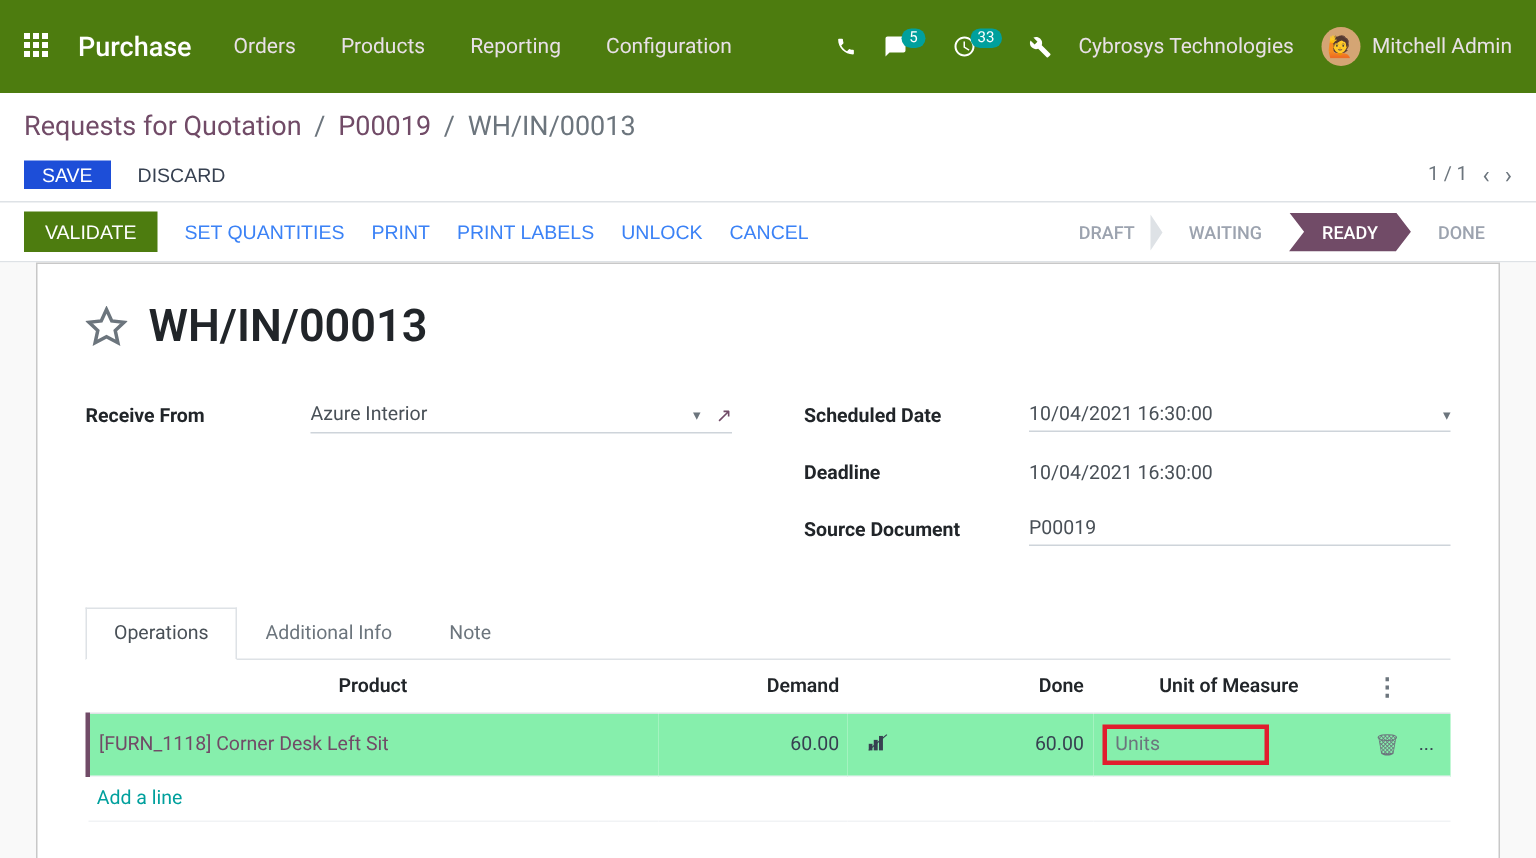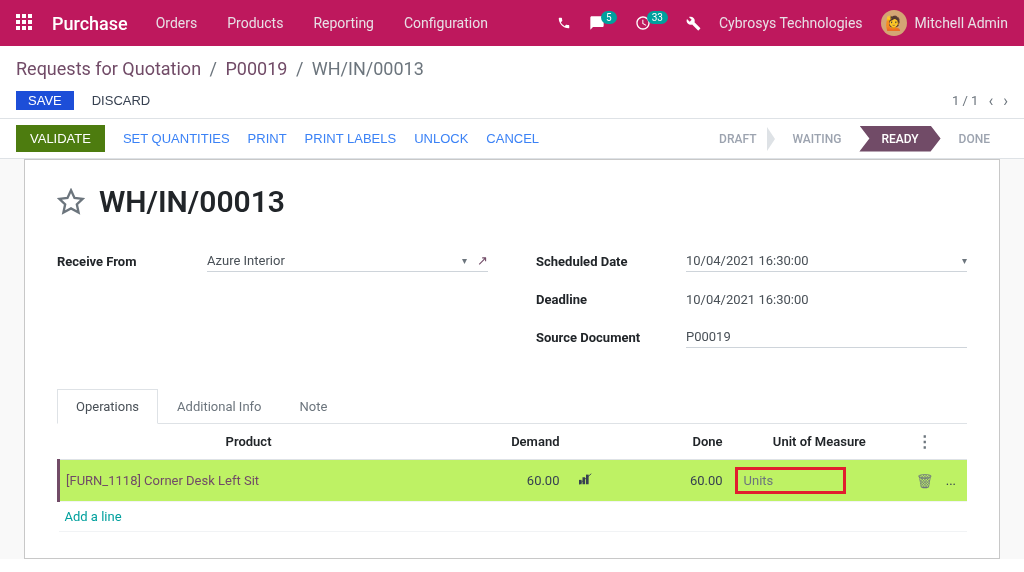--- a/index.html
+++ b/index.html
@@ -1,19 +1,19 @@
 <!DOCTYPE html>
 <html><head>
 <meta charset="utf-8">
 <style>
   * { box-sizing: border-box; margin: 0; padding: 0; }
   body { font-family: -apple-system, BlinkMacSystemFont, "Segoe UI", Roboto, sans-serif; font-size: 13px; color: #374151; background: #fff; width: 1024px; }
   
   
-  .navbar { background: #be185d; color: #fff; height: 46px; display: flex; align-items: center; padding: 0 16px; }
+  .navbar { background: #4d7c0f; color: #fff; height: 62px; display: flex; align-items: center; padding: 0 16px; }
   .navbar .apps-icon { width: 18px; height: 18px; margin-right: 18px; display: grid; grid-template-columns: repeat(3,4px); grid-template-rows: repeat(3,4px); gap: 2px; }
   .navbar .apps-icon span { background: #fff; width: 4px; height: 4px; }
   .navbar .brand { font-size: 18px; font-weight: 500; margin-right: 28px; color: #fff; }
   .navbar .menu { display: flex; gap: 30px; }
   .navbar .menu a { color: #e8e0e6; text-decoration: none; font-size: 14px; }
   .navbar .spacer { flex: 1; }
   .navbar .right { display: flex; align-items: center; gap: 18px; }
   .navbar .icon-btn { color: #fff; position: relative; font-size: 15px; display: flex; align-items: center; }
   .navbar .badge { background: #00a09d; color: #fff; font-size: 10px; padding: 1px 5px; border-radius: 8px; margin-left: -4px; position: relative; top: -6px; }
   .navbar .company { color: #e8e0e6; font-size: 14px; }
@@ -63,21 +63,21 @@
   
   .tabs { display: flex; border-bottom: 1px solid #dee2e6; }
   .tab { padding: 9px 18px; font-size: 13px; color: #6c757d; cursor: pointer; border: 1px solid transparent; border-bottom: none; margin-bottom: -1px; }
   .tab.active { color: #495057; background: #fff; border-color: #dee2e6; border-bottom: 1px solid #fff; }
   
   
   .table { width: 100%; border-collapse: collapse; margin-top: 0; }
   .table th { text-align: center; padding: 8px 6px; font-size: 13px; font-weight: 600; color: #212529; border-bottom: 1px solid #dee2e6; }
   .table th.right, .table td.right { text-align: right; }
   .table td { padding: 7px 6px; font-size: 13px; border-bottom: 1px solid #f1f3f5; }
-  .table tr.data-row { background: #bef264; }
+  .table tr.data-row { background: #86efac; }
   .table tr.data-row td:first-child { border-left: 3px solid #714b67; }
   .product-link { color: #714b67; }
   .highlight-box { border: 3px solid #e11d2e; display: inline-block; padding: 3px 70px 3px 6px; color: #6c757d; }
   .kebab { cursor: pointer; color: #6c757d; font-size: 16px; }
   .forecast-icon { display: inline-block; margin-left: 8px; color: #374151; }
   .trash-icon { color: #6c757d; cursor: pointer; font-size: 14px; }
   .add-line { color: #00a09d; cursor: pointer; padding: 10px 6px; font-size: 13px; }
 </style>
 </head>
 <body>

